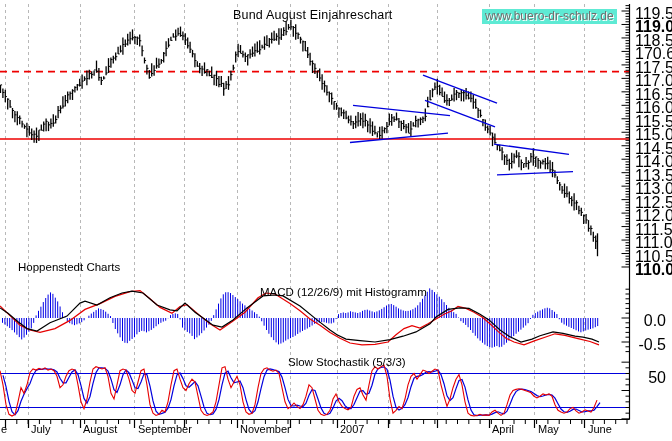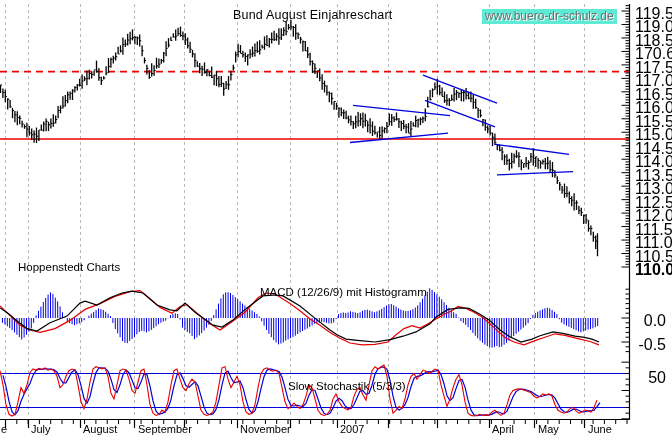--- a/index.html
+++ b/index.html
@@ -1004,25 +1004,25 @@
         <line x1="489.5" y1="419.5" x2="489.5" y2="428" stroke="#000000" stroke-width="1.2"></line>
         <line x1="534.5" y1="419.5" x2="534.5" y2="428" stroke="#000000" stroke-width="1.2"></line>
         <line x1="584.5" y1="419.5" x2="584.5" y2="428" stroke="#000000" stroke-width="1.2"></line>
       </g>
     </svg>
 
   <div class="title">Bund August Einjahreschart</div>
   <div class="watermark">www.buero-dr-schulz.de</div>
   <div class="branding">Hoppenstedt Charts</div>
   <div class="panel-label" style="left:239px;top:286px;">MACD (12/26/9) mit Histogramm</div>
-  <div class="panel-label" style="left:267px;top:356px;margin-top:24px;">Slow Stochastik (5/3/3)</div>
+  <div class="panel-label" style="left:267px;top:356px;">Slow Stochastik (5/3/3)</div>
 
   <div id="ylabels">
       <div class="ylab" style="top: 5px;">119.5</div>
-      <div class="ylab" style="top: 18px;">119.0</div>
+      <div class="ylab" style="top: 18px; font-weight: bold;">119.0</div>
       <div class="ylab" style="top: 32px;">118.5</div>
       <div class="ylab" style="top: 45px;">170.6</div>
       <div class="ylab" style="top: 59px;">117.5</div>
       <div class="ylab" style="top: 72px;">117.0</div>
       <div class="ylab" style="top: 86px;">116.5</div>
       <div class="ylab" style="top: 99px;">116.0</div>
       <div class="ylab" style="top: 113px;">115.5</div>
       <div class="ylab" style="top: 126px;">115.0</div>
       <div class="ylab" style="top: 140px;">114.5</div>
       <div class="ylab" style="top: 153px;">114.0</div>

